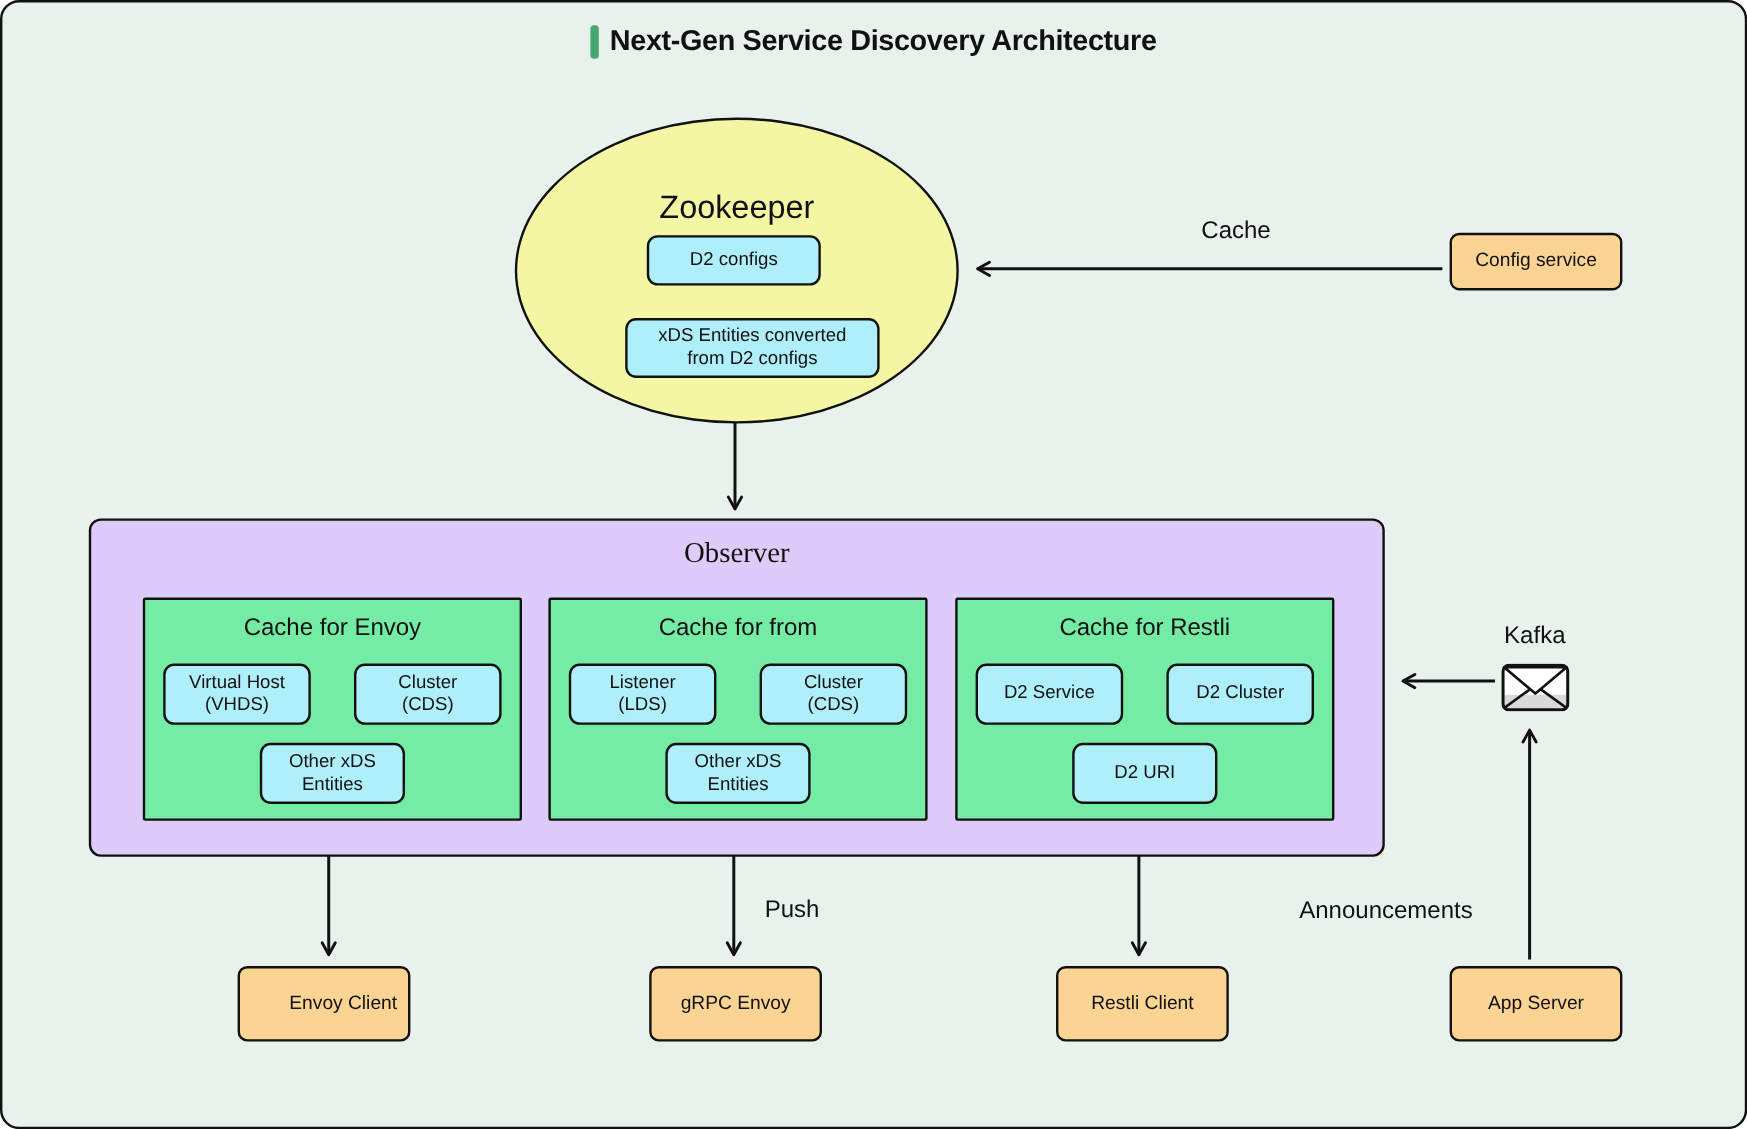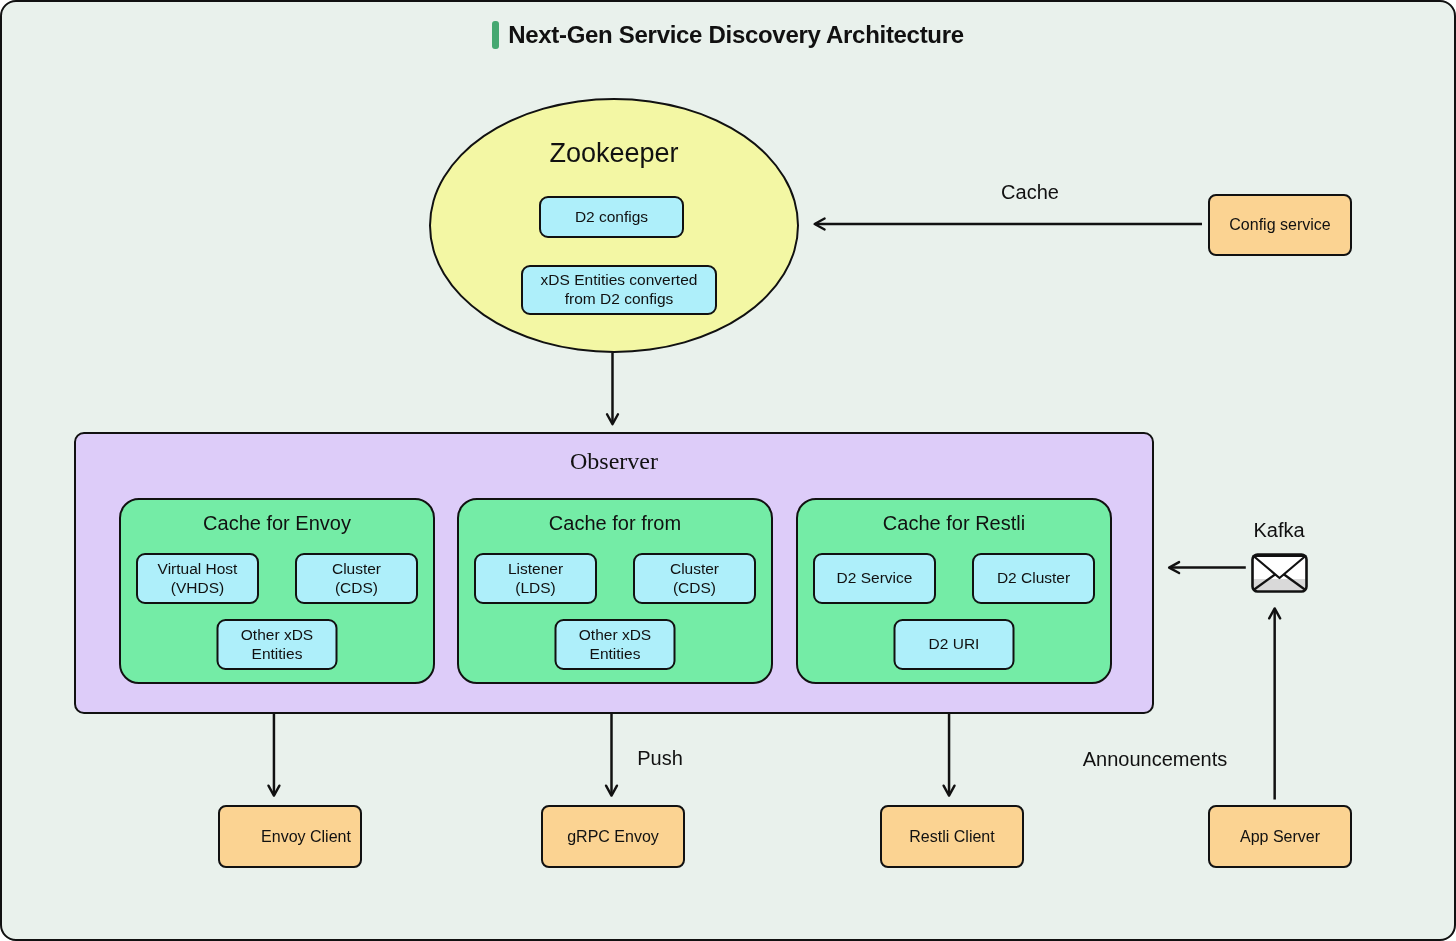--- a/index.html
+++ b/index.html
@@ -38,32 +38,32 @@
     white-space:pre-line; line-height:1.22;
   }
   .cyan{background:var(--cyan); font-size:15.5px;}
   .orange{background:var(--orange); font-size:16px; border-radius:8px;}
 
   .ellipse{
     position:absolute; left:427px; top:96px; width:370px; height:255px; z-index:2;
     background:var(--yellow); border:2.5px solid var(--ink); border-radius:50%;
   }
   .ellipse-title{
-    position:absolute; left:0; right:0; top:136px; z-index:3;
+    position:absolute; left:0; right:0; top:156px; z-index:3;
     text-align:center; font-size:27px; font-weight:500;
   }
 
   .observer{
     position:absolute; left:72px; top:430px; width:1080px; height:282px; z-index:2;
     background:var(--purple); border:2px solid var(--ink); border-radius:10px;
   }
   .observer-title{position:absolute; left:0; right:0; top:14px; text-align:center; font-size:24px; font-weight:500;font-family:Liberation Serif, serif;}
   .cache{
     position:absolute; top:64px; height:186px; width:316px;
-    background:var(--green); border:2px solid var(--ink); border-radius:20px;
+    background:var(--green); border:2px solid var(--ink); border-radius:2px;
   }
   .cache-a{left:43px;} .cache-b{left:381px;} .cache-c{left:720px;}
   .cache-title{position:absolute; left:0; right:0; top:12px; text-align:center; font-size:20px; font-weight:500;}
   .slot{position:absolute; width:123px; height:51px;}
   .slot-a{left:15px; top:53px;}
   .slot-b{right:15px; top:53px;}
   .slot-c{left:50%; top:119px; transform:translateX(-50%); width:121px;}
 
   .label{position:absolute; z-index:2; font-size:20px; text-align:center;}
 
@@ -91,24 +91,24 @@
   </svg>
 
   <div class="title-wrap">
     <span class="accent"></span>
     <span class="page-title">Next-Gen Service Discovery Architecture</span>
   </div>
 
   <div class="ellipse"></div>
   <div class="ellipse-title" style="left:427px; width:370px; right:auto;">Zookeeper</div>
   <div class="node cyan" style="left:537px; top:194px; width:145px; height:42px;">D2 configs</div>
-  <div class="node cyan" style="left:519px; top:263px; width:196px; height:50px;">xDS Entities converted
+  <div class="node cyan" style="left:519px; top:263px; width:212px; height:50px;">xDS Entities converted
 from D2 configs</div>
 
-  <div class="node orange" style="left:1206px; top:192px; width:144px; height:62px;">Config service</div>
+  <div class="node orange" style="left:1206px; top:192px; width:144px; height:48px;">Config service</div>
   <div class="label" style="left:948px; top:179px; width:160px;">Cache</div>
 
   <div class="observer">
     <div class="observer-title">Observer</div>
 
     <div class="cache cache-a">
       <div class="cache-title">Cache for Envoy</div>
       <div class="node cyan slot slot-a">Virtual Host
 (VHDS)</div>
       <div class="node cyan slot slot-b">Cluster
@@ -141,18 +141,18 @@
     <rect x="2.5" y="26" width="52" height="11.5" fill="#d9d9d9"></rect>
     <line x1="2.5" y1="37" x2="26" y2="20" stroke="#111111" stroke-width="2.2"></line>
     <line x1="54.5" y1="37" x2="31" y2="20" stroke="#111111" stroke-width="2.2"></line>
     <polygon points="2.5,3 54.5,3 28.5,25" fill="#ffffff" stroke="#111111" stroke-width="2.2" stroke-linejoin="round"></polygon>
     <rect x="1.5" y="1.5" width="54" height="37" rx="5" fill="none" stroke="#111111" stroke-width="2.6"></rect>
   </svg>
 
   <div class="label" style="left:598px; top:745px; width:120px;">Push</div>
   <div class="label" style="left:1048px; top:746px; width:210px;">Announcements</div>
 
-  <div class="node orange client" style="left:216px; top:803px;padding-left:32px;">Envoy Client</div>
+  <div class="node orange client" style="left:196px; top:803px;padding-left:32px;">Envoy Client</div>
   <div class="node orange client" style="left:539px; top:803px;">gRPC Envoy</div>
   <div class="node orange client" style="left:1206px; top:803px;">App Server</div>
   <div class="node orange client" style="left:878px; top:803px;">Restli Client</div>
 
 </div>
 
 </body></html>

